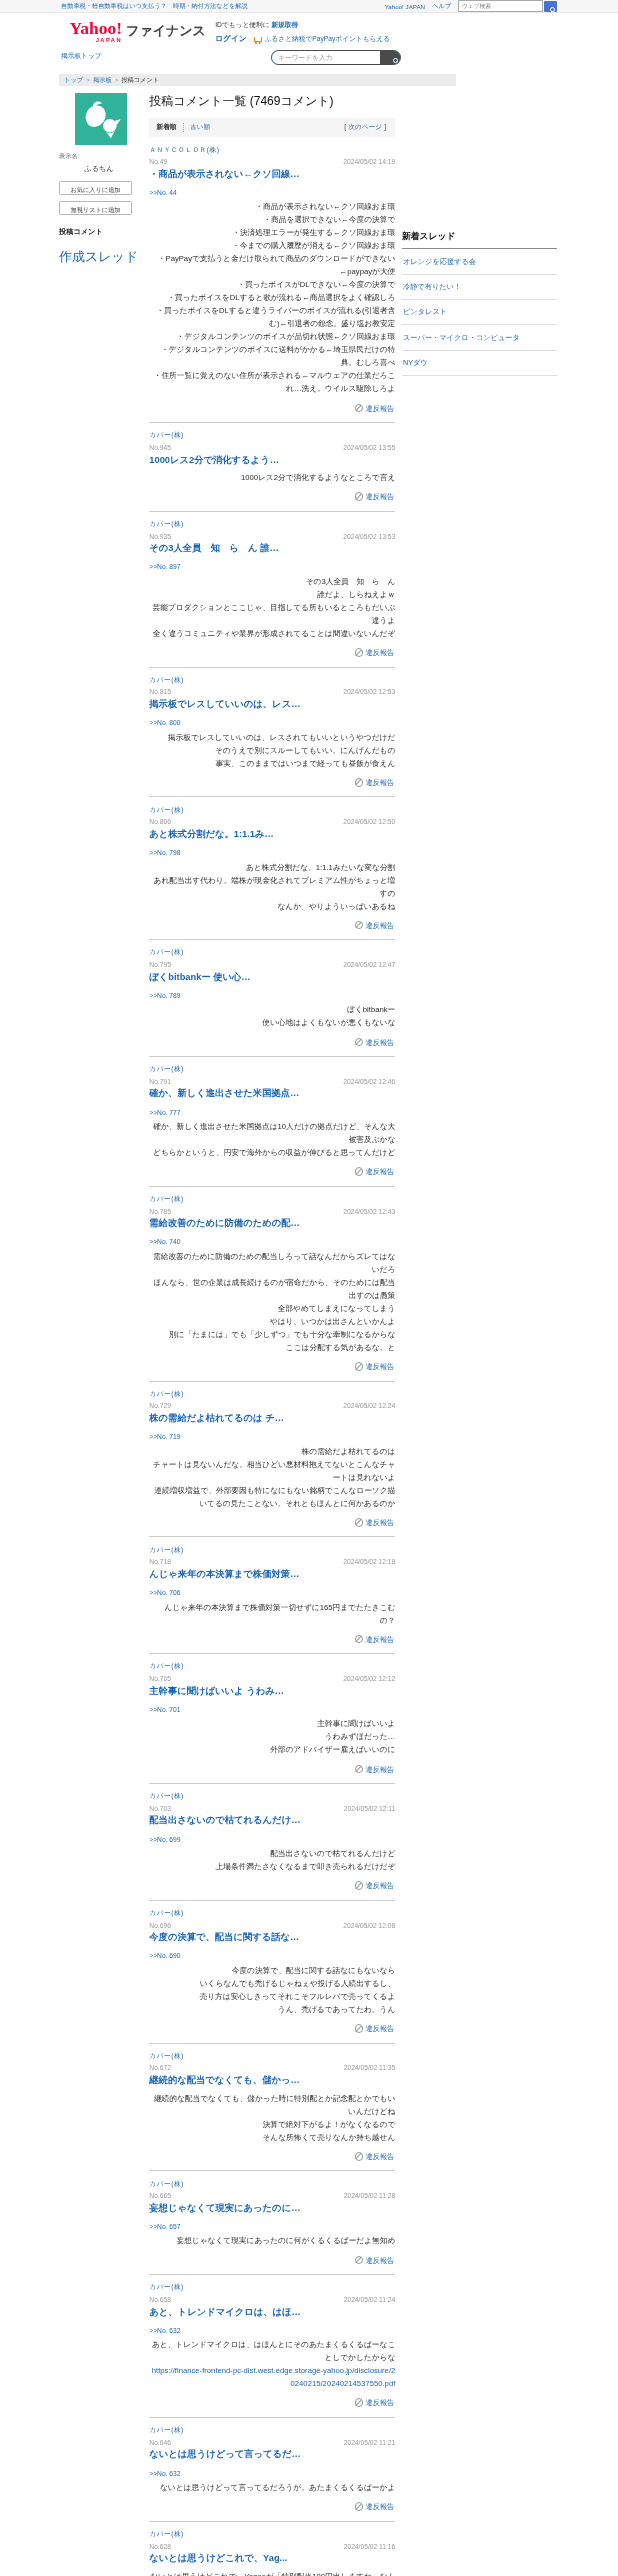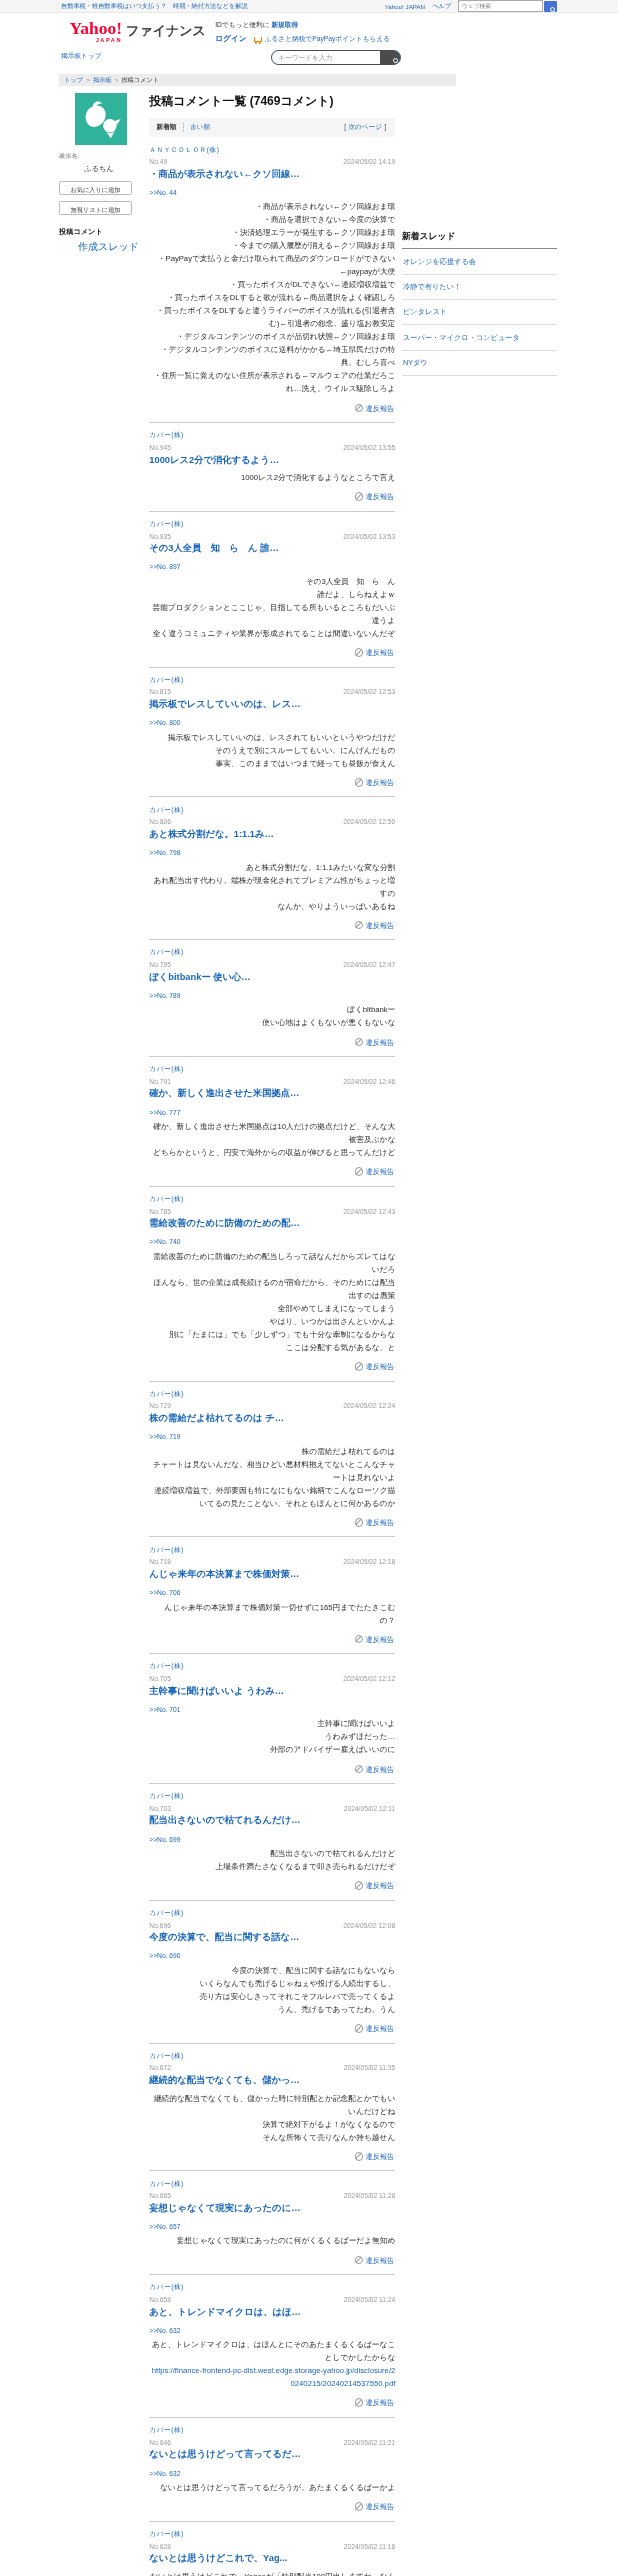--- a/index.html
+++ b/index.html
@@ -53,24 +53,24 @@
   .main-col { width:246px; flex:none; margin-left:10.3px; }
   .right-col { width:155px; flex:none; margin-left:6.7px; }
 
   
   .avatar { width:52px; height:52px; margin-left:15.5px; display:block; }
   .display-label { font-size:6.2px; color:#666; margin-top:7.2px; }
   .display-name { font-size:7.2px; color:#333; margin-top:2.6px;text-align:center; }
   .side-btn { display:block; width:73px; height:14px; margin-top:6.7px; background:#fff; border:0.5px solid #b9b9b9;
     border-radius:1.5px; font-size:6.2px; color:#333; text-align:center; line-height:13px; cursor:pointer; box-sizing:border-box; font-family:inherit; }
   .nav-post { font-size:7.2px; font-weight:bold; color:#222; margin-top:11.3px; }
-  .nav-thread { font-size:10px; margin-top:3px;text-align:right; }
-
-  
-  .page-title { font-size:12px; font-weight:bold; color:#111; margin:0 0 8.2px; }
+  .nav-thread { font-size:13px; margin-top:11px; }
+
+  
+  .page-title { font-size:12px; font-weight:normal; color:#111; margin:0 0 8.2px; }
   .sort-bar { background:#f5f5f5; height:19px; display:flex; align-items:center; font-size:6.7px; padding:0 7.2px; }
   .tab-new { font-weight:bold; color:#333; padding-right:6.2px; border-right:0.5px dotted #9ab; }
   .tab-old { padding-left:6.2px; }
   .next-wrap { margin-left:auto; font-size:6.7px; }
   .bracket { color:#444; margin:0 2.1px; }
 
   .comment { border-bottom:0.5px solid #ccc; padding:8.2px 0 5.2px; }
   .c-thread { font-size:6.7px; letter-spacing:0.5px; }
   .c-meta { display:flex; font-size:6.7px; color:#999; margin-top:3.6px; }
   .c-time { margin-left:auto; }
@@ -167,21 +167,21 @@
       <span class="c-time">2024/05/02 14:19</span>
     </div>
     <div class="c-title">・商品が表示されない←クソ回線…</div>
     <div class="c-reply link">&gt;&gt;No. 44</div>
     <div class="c-body">
             <div class="body-line">・商品が表示されない←クソ回線おま環</div>
             <div class="body-line">・商品を選択できない←今度の決算で</div>
             <div class="body-line">・決済処理エラーが発生する←クソ回線おま環</div>
             <div class="body-line">・今までの購入履歴が消える←クソ回線おま環</div>
             <div class="body-line">・PayPayで支払うと金だけ取られて商品のダウンロードができない←paypayが大便</div>
-            <div class="body-line">・買ったボイスがDLできない←連続増収増益で</div>
+            <div class="body-line">・買ったボイスがDLできない←今度の決算で</div>
             <div class="body-line">・買ったボイスをDLすると歌が流れる←商品選択をよく確認しろ</div>
             <div class="body-line">・買ったボイスをDLすると違うライバーのボイスが流れる(引退者含む)←引退者の怨念。盛り塩お教安定</div>
             <div class="body-line">・デジタルコンテンツのボイスが品切れ状態←クソ回線おま環</div>
             <div class="body-line">・デジタルコンテンツのボイスに送料がかかる←埼玉県民だけの特典。むしろ喜べ</div>
             <div class="body-line">・住所一覧に覚えのない住所が表示される←マルウェアの仕業だろこれ…洗え。ウイルス駆除しろよ</div>
           </div>
 
     <div class="c-report">
       <span class="ban"></span><span class="link">違反報告</span>
     </div>

